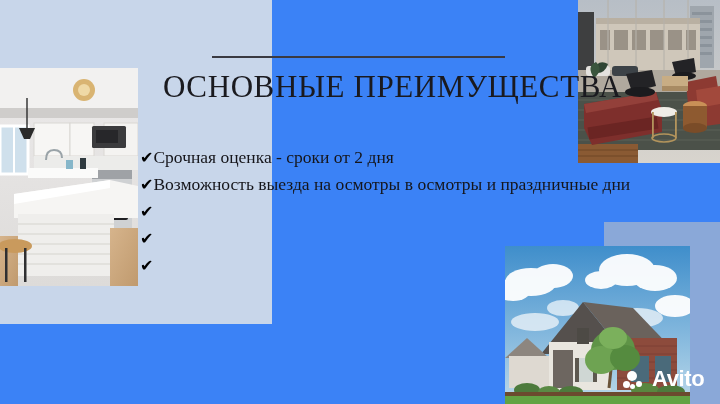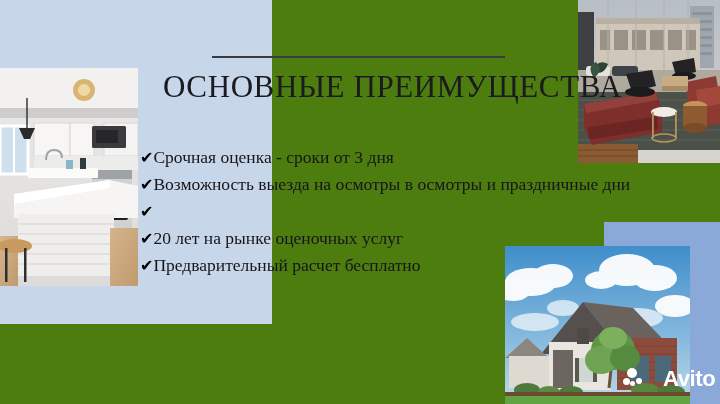--- a/index.html
+++ b/index.html
@@ -2,21 +2,21 @@
 <html><head>
 <meta charset="utf-8">
 <style>
   html,body{margin:0;padding:0;}
   body{
     width:720px;height:404px;overflow:hidden;
     background:#e7e7e5;
     font-family:"Liberation Serif", serif;
     position:relative;
   }
-  #slide{position:absolute;inset:0;width:720px;height:404px;overflow:hidden;background:#4d7c0f;}
+  #slide{position:absolute;inset:0;width:720px;height:404px;overflow:hidden;background:#3b82f6;}
 
   
   .panel-lightblue{
     position:absolute;left:0;top:0;width:272px;height:324px;
     background:#c8d6ea;
   }
   .panel-blue{
     position:absolute;left:604px;top:222px;width:116px;height:182px;
     background:#8aa8d8;
   }
@@ -67,21 +67,21 @@
     font-weight:700;
     color:#000;
     margin-right:0px;
     line-height:27px;
   }
   .bullet .btext{display:inline-block;}
 
   
   .watermark{
     position:absolute;left:623px;top:368px;
-    display:flex;align-items:flex-start;gap:21px;
+    display:flex;align-items:flex-end;gap:10px;
     pointer-events:none;
   }
   .watermark .wm-dots{
     position:relative;width:19px;height:19px;flex:0 0 auto;
   }
   .watermark .wm-dots i{
     position:absolute;display:block;border-radius:50%;background:#fff;
   }
   .wm-d1{width:10px;height:10px;left:4px;top:0;}
   .wm-d2{width:7px;height:7px;left:0;top:10px;}
@@ -330,36 +330,34 @@
     </svg>
   </div>
 
   <div class="title-rule"></div>
 
   <div class="slide-title">ОСНОВНЫЕ ПРЕИМУЩЕСТВА</div>
 
   <ul class="bullets">
     <li class="bullet">
       <span class="check">✔</span>
-      <span class="btext">Срочная оценка - сроки от 3 дня</span>
+      <span class="btext">Срочная оценка - сроки от 2 дня</span>
     </li>
     <li class="bullet">
       <span class="check">✔</span>
       <span class="btext">Возможность выезда на осмотры в осмотры и праздничные дни</span>
     </li>
     <li class="bullet">
       <span class="check">✔</span>
     </li>
     <li class="bullet">
       <span class="check">✔</span>
-      <span class="btext">20 лет на рынке оценочных услуг</span>
-    </li>
-    <li class="bullet">
-      <span class="check">✔</span>
-      <span class="btext">Предварительный расчет бесплатно</span>
+    </li>
+    <li class="bullet">
+      <span class="check">✔</span>
     </li>
   </ul>
 
   <div class="watermark">
     <span class="wm-dots">
       <i class="wm-d1"></i>
         <i class="wm-d2"></i>
         <i class="wm-d3"></i>
         <i class="wm-d4"></i>
     </span>

